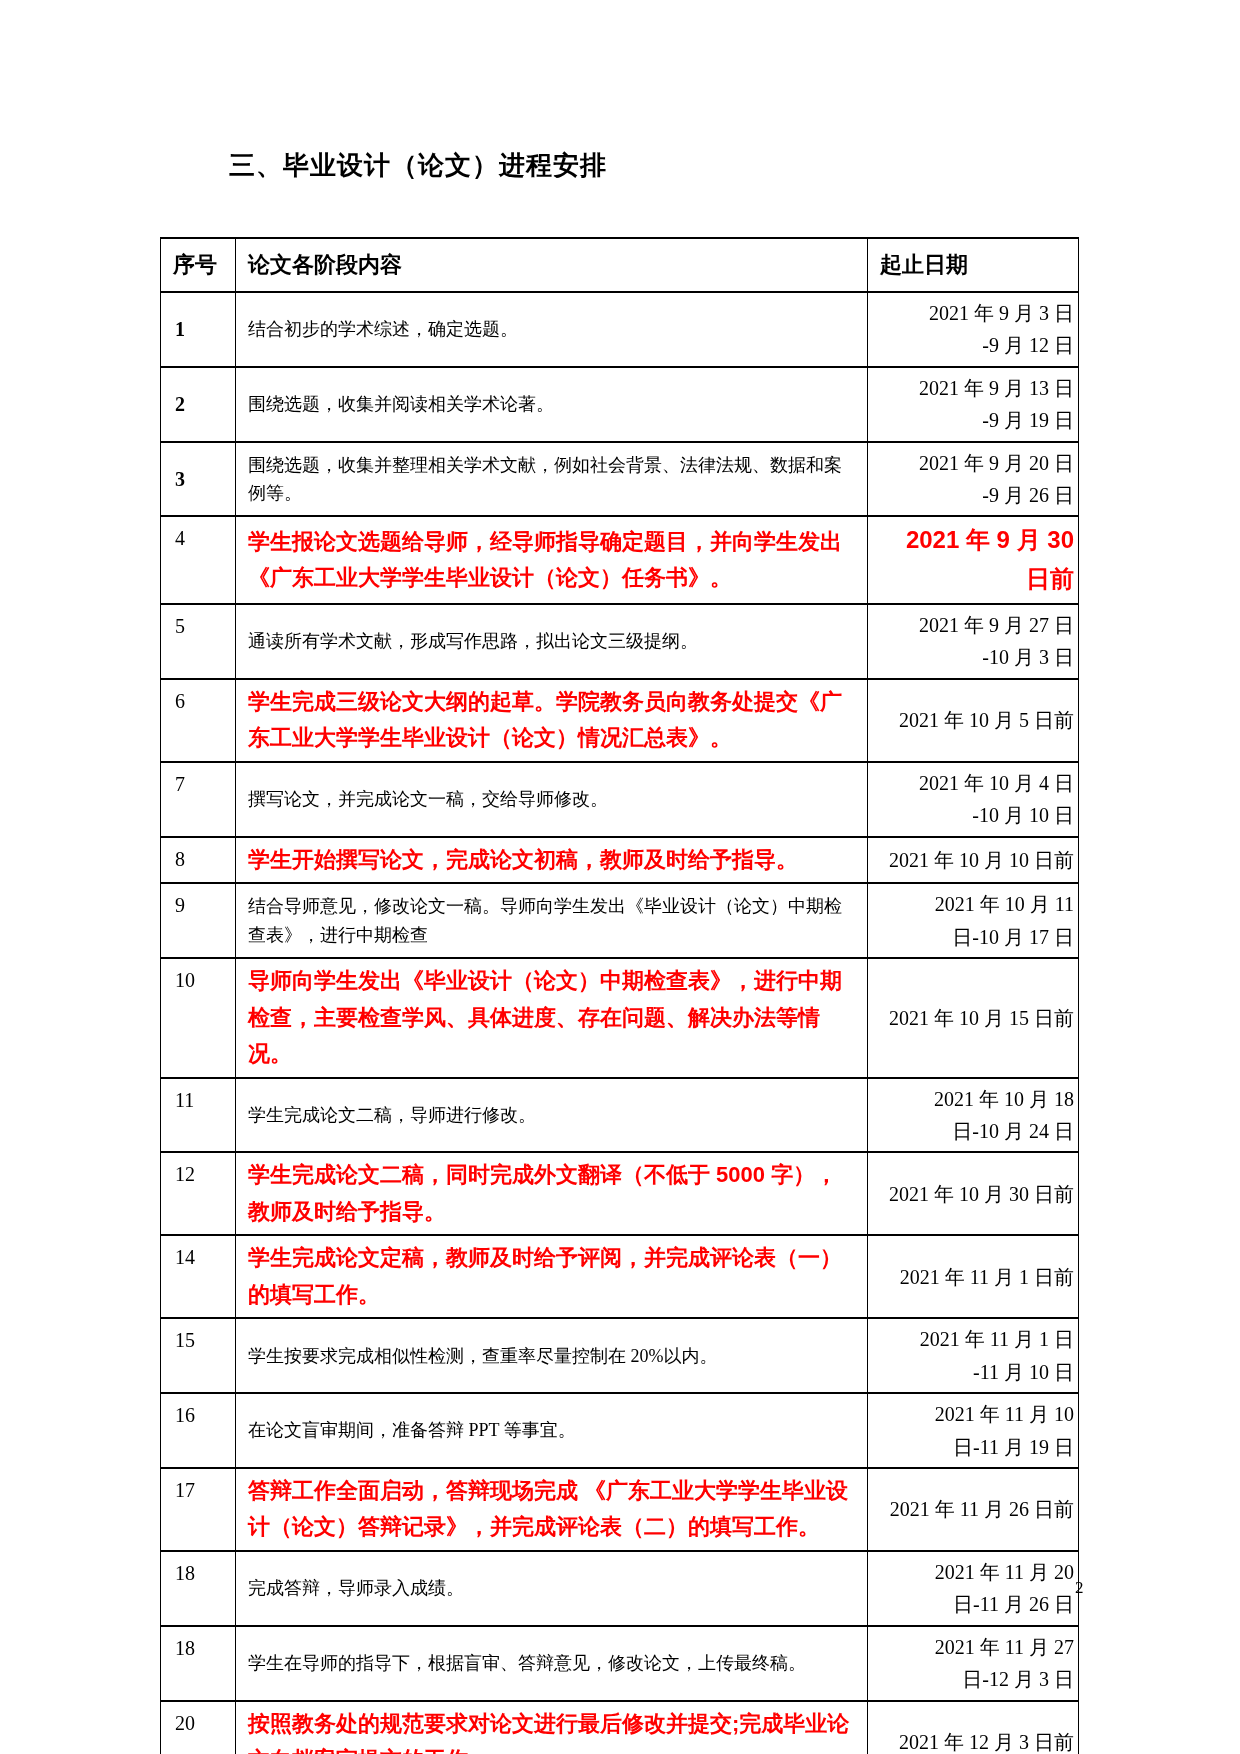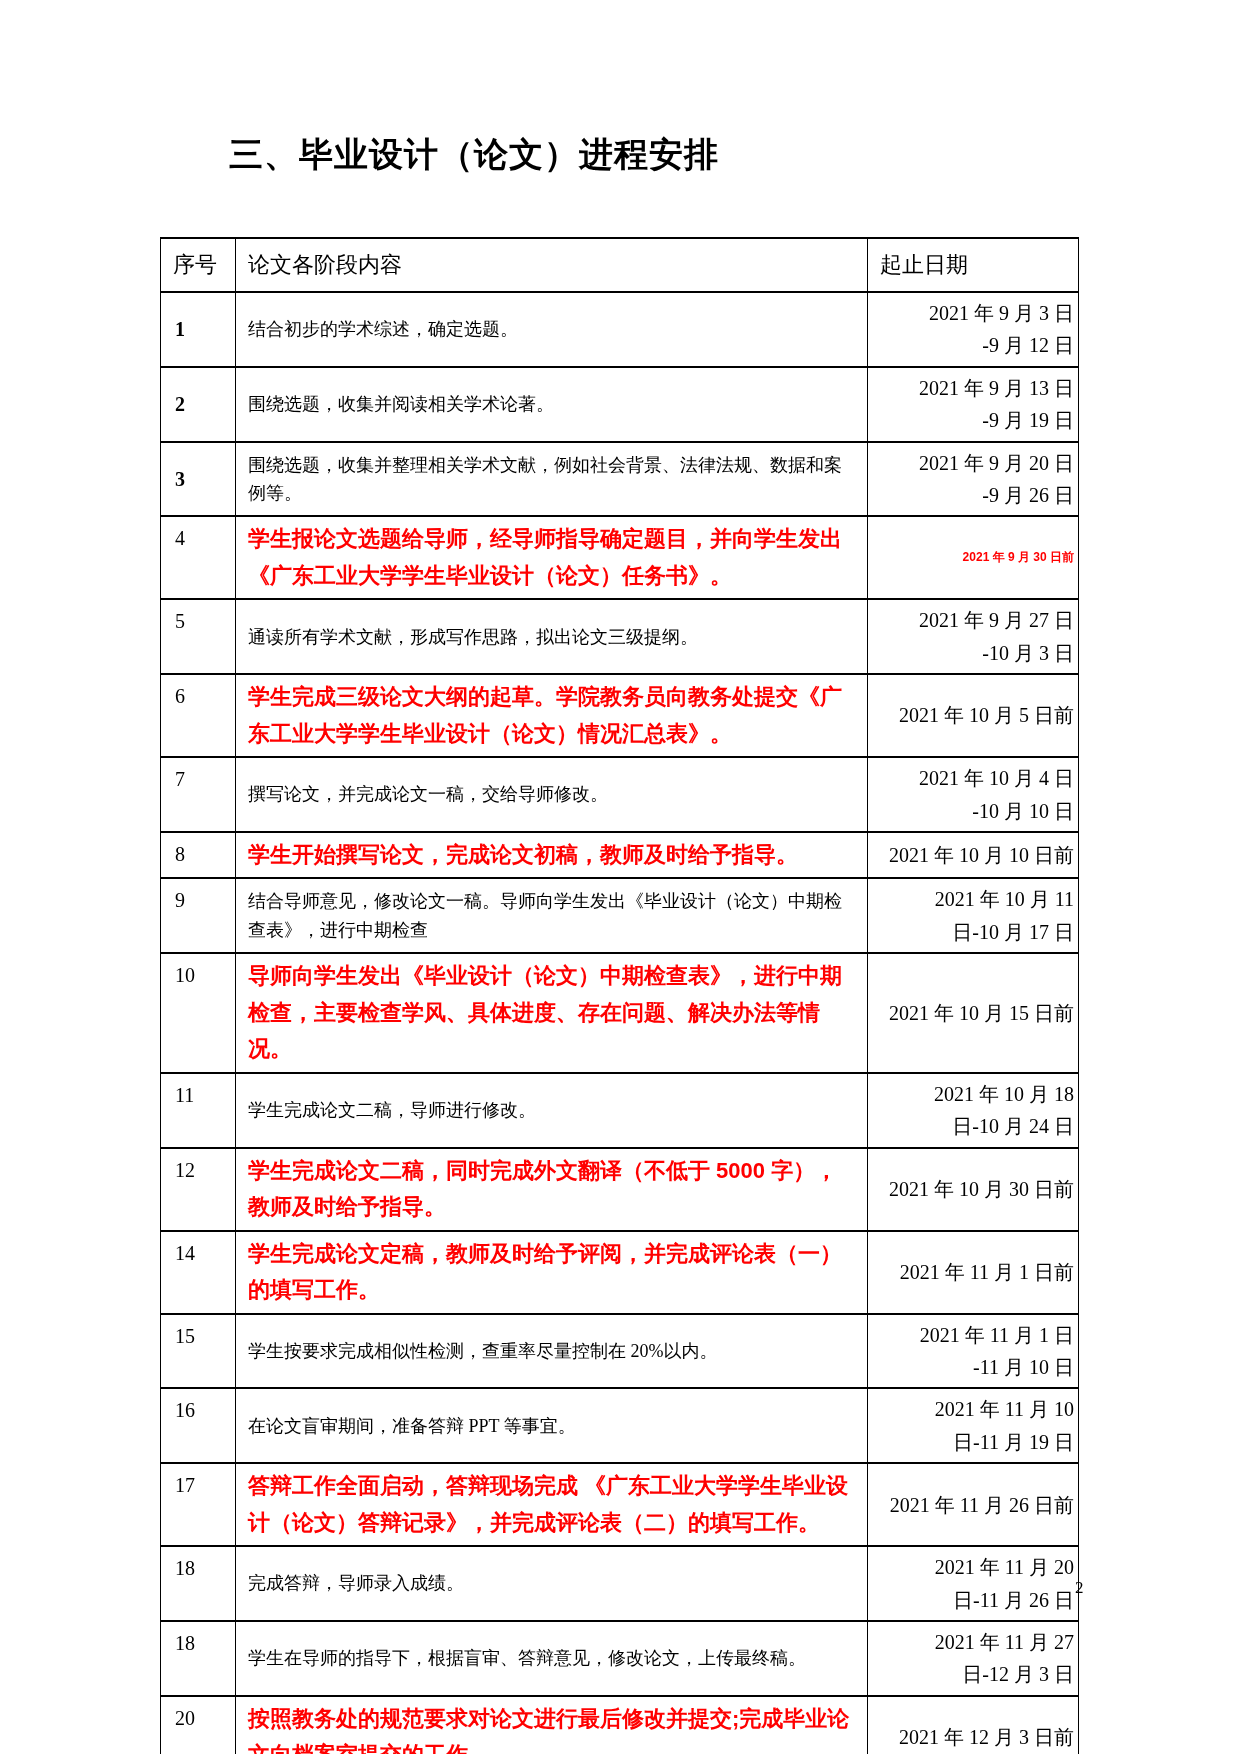--- a/index.html
+++ b/index.html
@@ -12,24 +12,24 @@
     width: 1240px;
     height: 1754px;
     background: #ffffff;
     overflow: hidden;
     font-family: "Liberation Serif", "DejaVu Serif", serif;
     color: #000000;
   }
   .doc-title {
     position: absolute;
     left: 229px;
-    top: 132px;
+    top: 148px;
     font-family: "Liberation Sans", "DejaVu Sans", sans-serif;
     font-weight: bold;
-    font-size: 34px;
+    font-size: 26px;
     letter-spacing: 1px;
     color: #000000;
     white-space: nowrap;
   }
   table.schedule {
     position: absolute;
     left: 160px;
     top: 237px;
     width: 918px;
     border-collapse: collapse;
@@ -47,21 +47,21 @@
     border-right: 1.5px solid #000000;
     box-sizing: border-box;
     overflow: hidden;
   }
   tr.header-row { height: 54px; }
   tr.data-row   { height: 66px; }
   tr.data-row.compact { height: 44px; }
 
   th.h-cell {
     font-family: "Liberation Sans", "DejaVu Sans", sans-serif;
-    font-weight: normal;
+    font-weight: bold;
     font-size: 22px;
     text-align: left;
     padding: 6px 10px 6px 12px;
     vertical-align: middle;
     margin-top: 27px;
   }
   td.num-cell {
     font-size: 20px;
     text-align: left;
     vertical-align: top;
@@ -87,21 +87,21 @@
     vertical-align: middle;
     text-align: right;
     white-space: pre-line;
   }
   .red-text {
     color: #ff0000;
     font-family: "Liberation Sans", "DejaVu Sans", sans-serif;
     font-weight: bold;
   }
   td.content-cell.red-text { font-size: 22px; line-height: 1.66; margin-top: 21px; }
-  td.date-cell.red-text    { font-size: 12px; }
+  td.date-cell.red-text    { font-size: 24px; }
   .page-number {
     position: absolute;
     left: 1075px;
     top: 1578px;
     font-size: 17px;
     font-family: "Liberation Serif", "DejaVu Serif", serif;
     color: #000000;
   }
 </style>
 </head>

